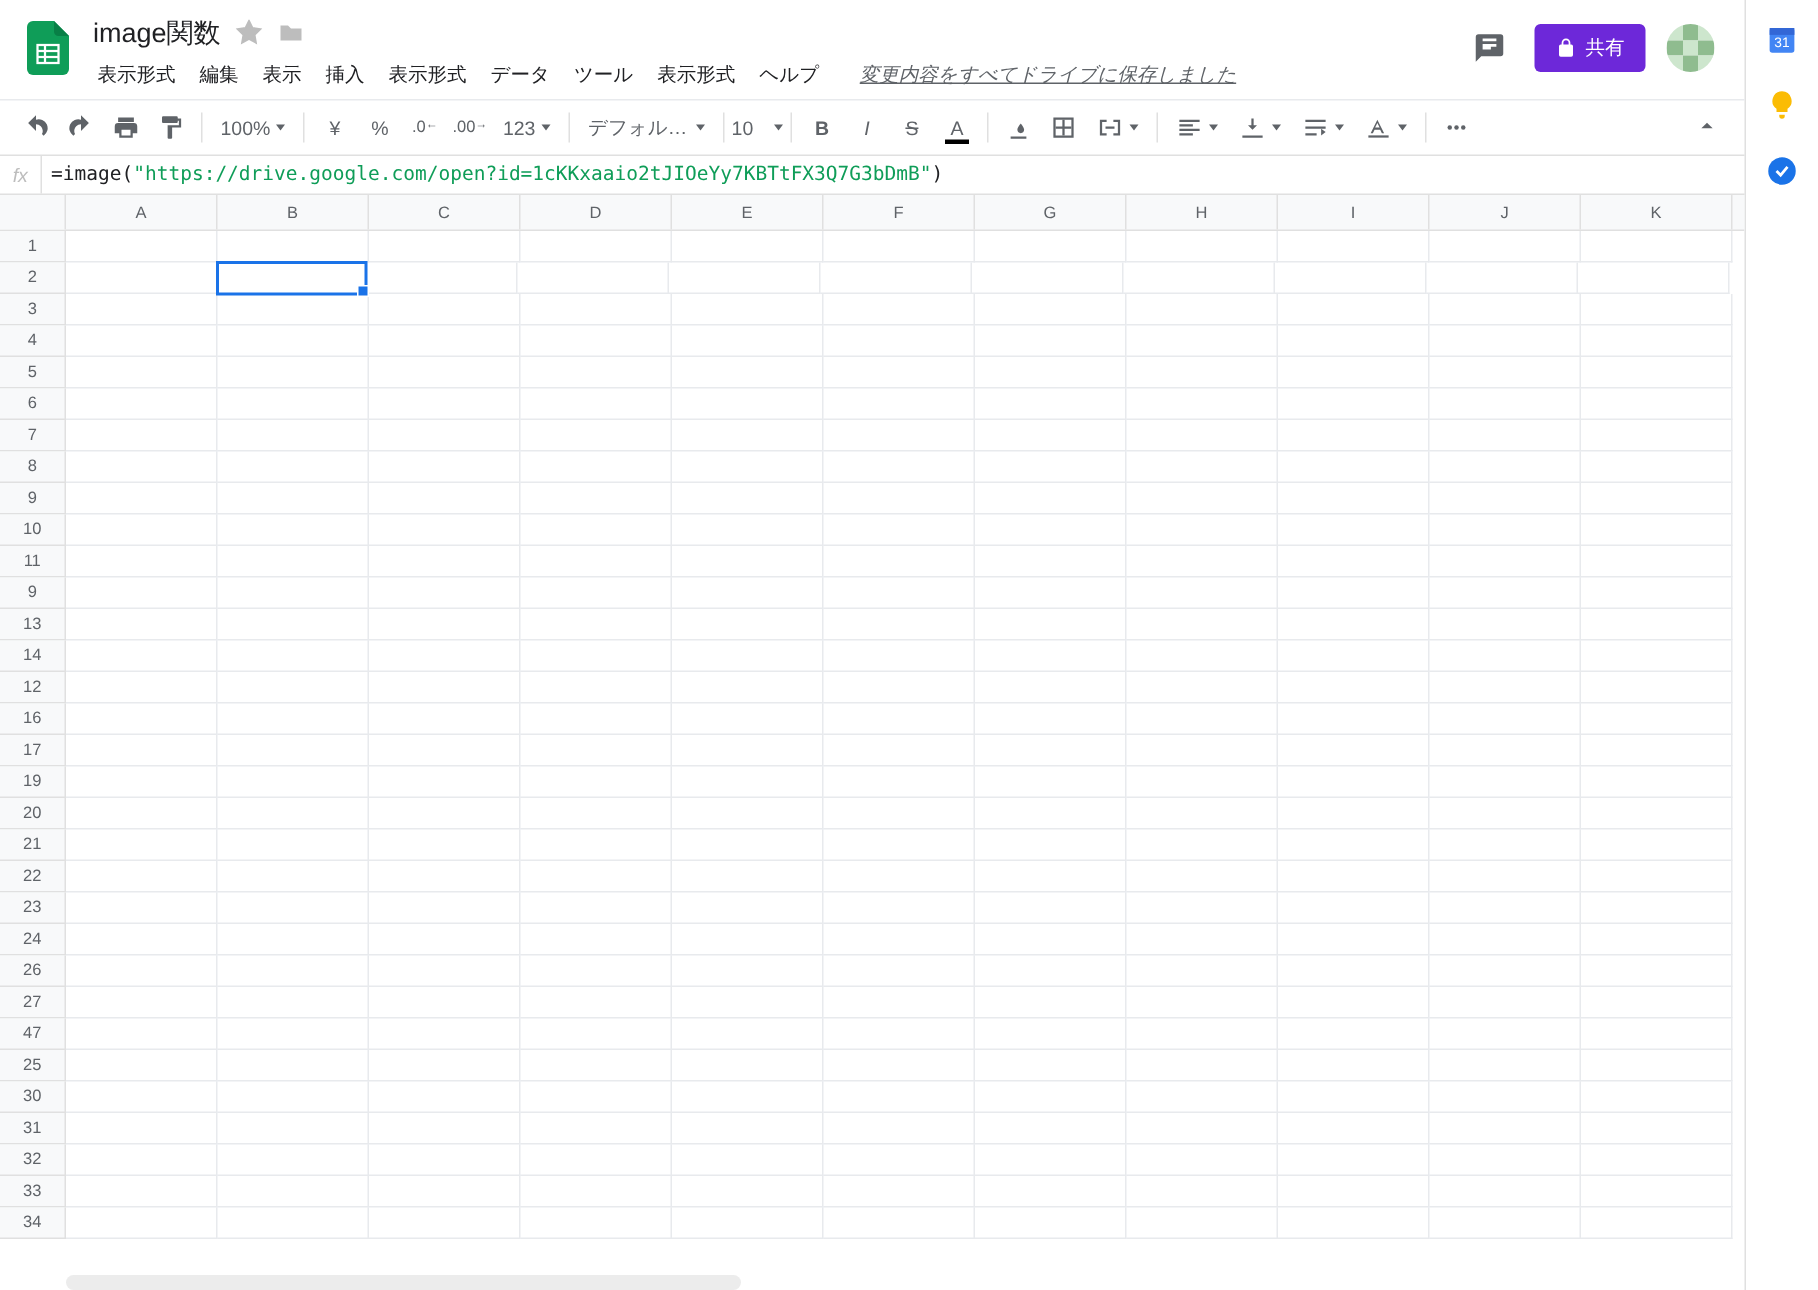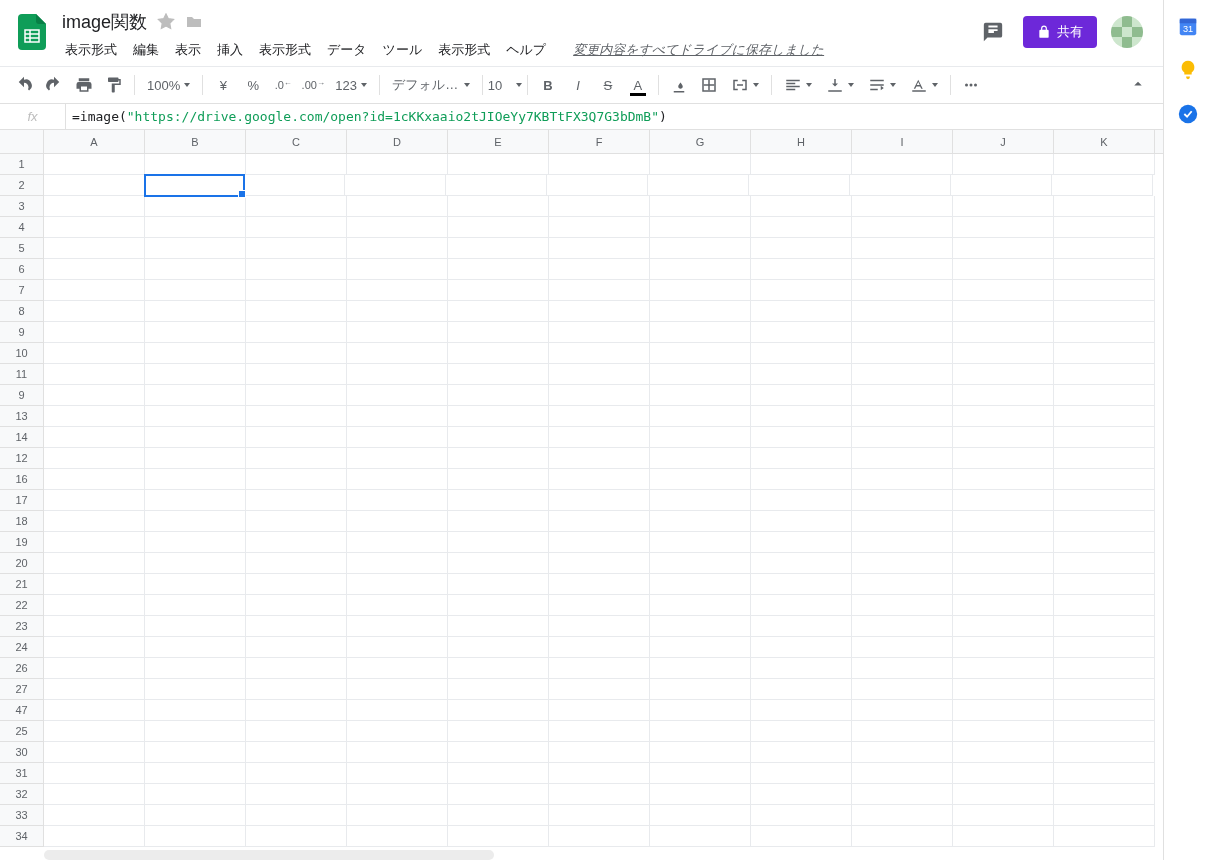--- a/index.html
+++ b/index.html
@@ -33,21 +33,21 @@
 .dropdown-arrow { width: 0; height: 0; border-left: 3px solid transparent; border-right: 3px solid transparent; border-top: 4px solid #5f6368; }
 .font-box { width: 90px; overflow: hidden; white-space: nowrap; text-overflow: ellipsis; }
 .size-box { width: 32px; justify-content: center; }
 .text-color-btn { position: relative; }
 .text-color-underline { position: absolute; bottom: 3px; left: 6px; right: 6px; height: 3px; background: #000; }
 .toolbar-spacer { flex: 1; }
 .collapse-btn { cursor: pointer; padding: 6px; }
 
 
 .formula-bar { height: 26px; border-bottom: 1px solid #e0e0e0; display: flex; align-items: center; }
-.fx-label { width: 66px; text-align: right; font-style: italic; color: #bdbdbd; font-size: 13px; border-right: 1px solid #e0e0e0; height: 100%; display:flex; align-items:center; justify-content:center; }
+.fx-label { width: 28px; text-align: right; font-style: italic; color: #bdbdbd; font-size: 13px; border-right: 1px solid #e0e0e0; height: 100%; display:flex; align-items:center; justify-content:center; }
 .formula-input { flex: 1; padding: 0 6px; font-family: "Consolas", monospace; font-size: 13px; color: #202124; }
 .formula-input .fn { color: #202124; }
 .formula-input .str { color: #0f9d58; }
 
 
 .grid-wrap { flex: 1; overflow: hidden; position: relative; display: flex; flex-direction: column; }
 .col-headers { display: flex; height: 24px; background: #f8f9fa; border-bottom: 1px solid #e0e0e0; }
 .corner { width: 44px; border-right: 1px solid #e0e0e0; background: #f8f9fa; }
 .col-h { width: 101px; border-right: 1px solid #e0e0e0; display: flex; align-items: center; justify-content: center; font-size: 11px; color: #5f6368; cursor: pointer; }
 .grid-body { flex: 1; overflow: auto; }
@@ -500,34 +500,20 @@
             <div class="cell"></div>
             <div class="cell"></div>
             <div class="cell"></div>
             <div class="cell"></div>
             <div class="cell"></div>
             <div class="cell"></div>
             <div class="cell"></div>
             <div class="cell"></div>
           </div>
           <div class="row">
-            <div class="row-h">18</div>
-            <div class="cell"></div>
-            <div class="cell"></div>
-            <div class="cell"></div>
-            <div class="cell"></div>
-            <div class="cell"></div>
-            <div class="cell"></div>
-            <div class="cell"></div>
-            <div class="cell"></div>
-            <div class="cell"></div>
-            <div class="cell"></div>
-            <div class="cell"></div>
-          </div>
-          <div class="row">
             <div class="row-h">19</div>
             <div class="cell"></div>
             <div class="cell"></div>
             <div class="cell"></div>
             <div class="cell"></div>
             <div class="cell"></div>
             <div class="cell"></div>
             <div class="cell"></div>
             <div class="cell"></div>
             <div class="cell"></div>

